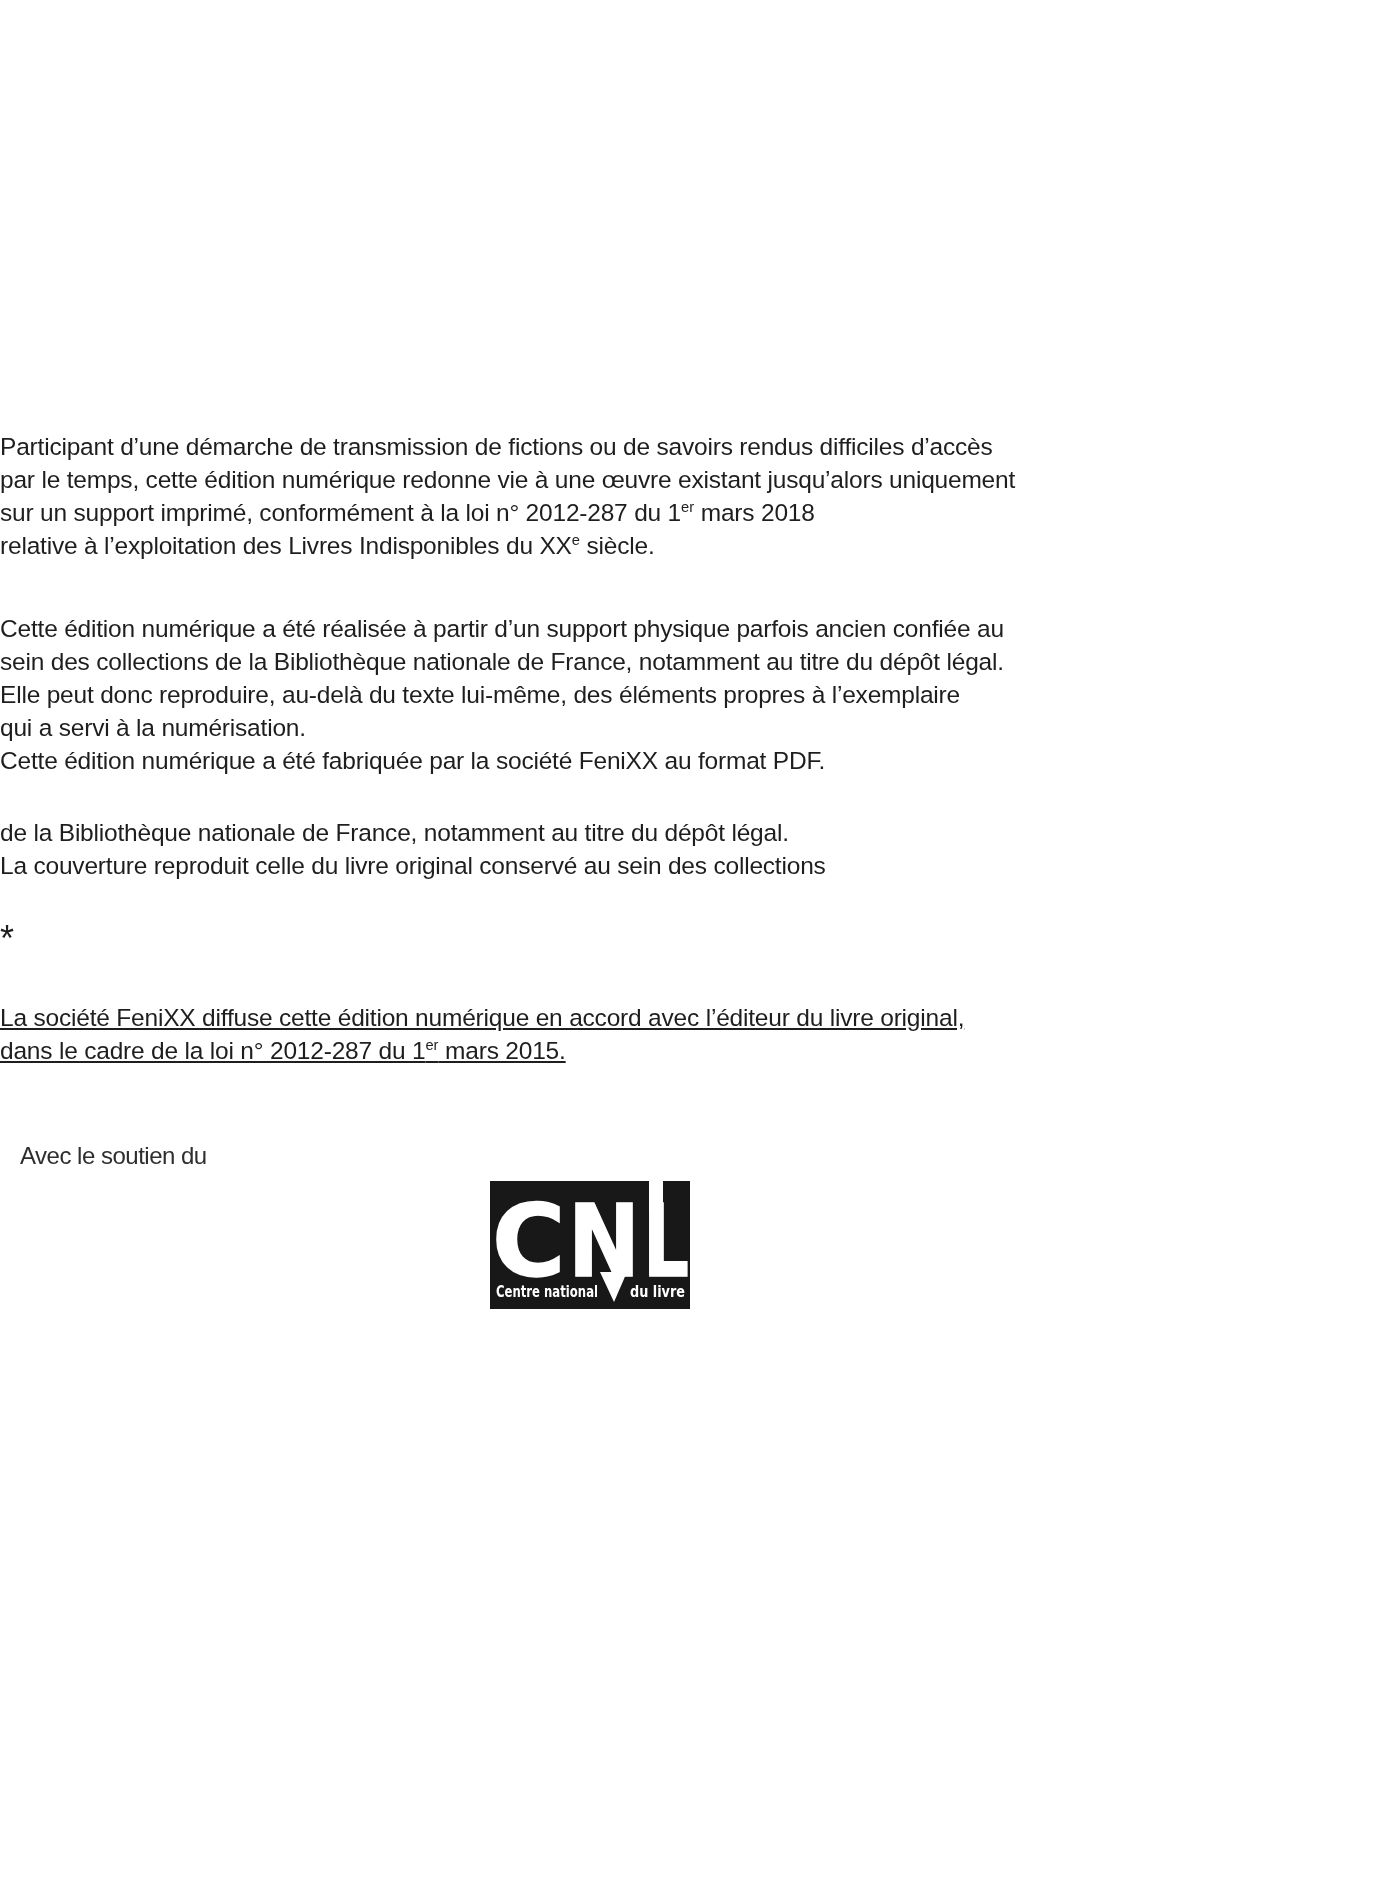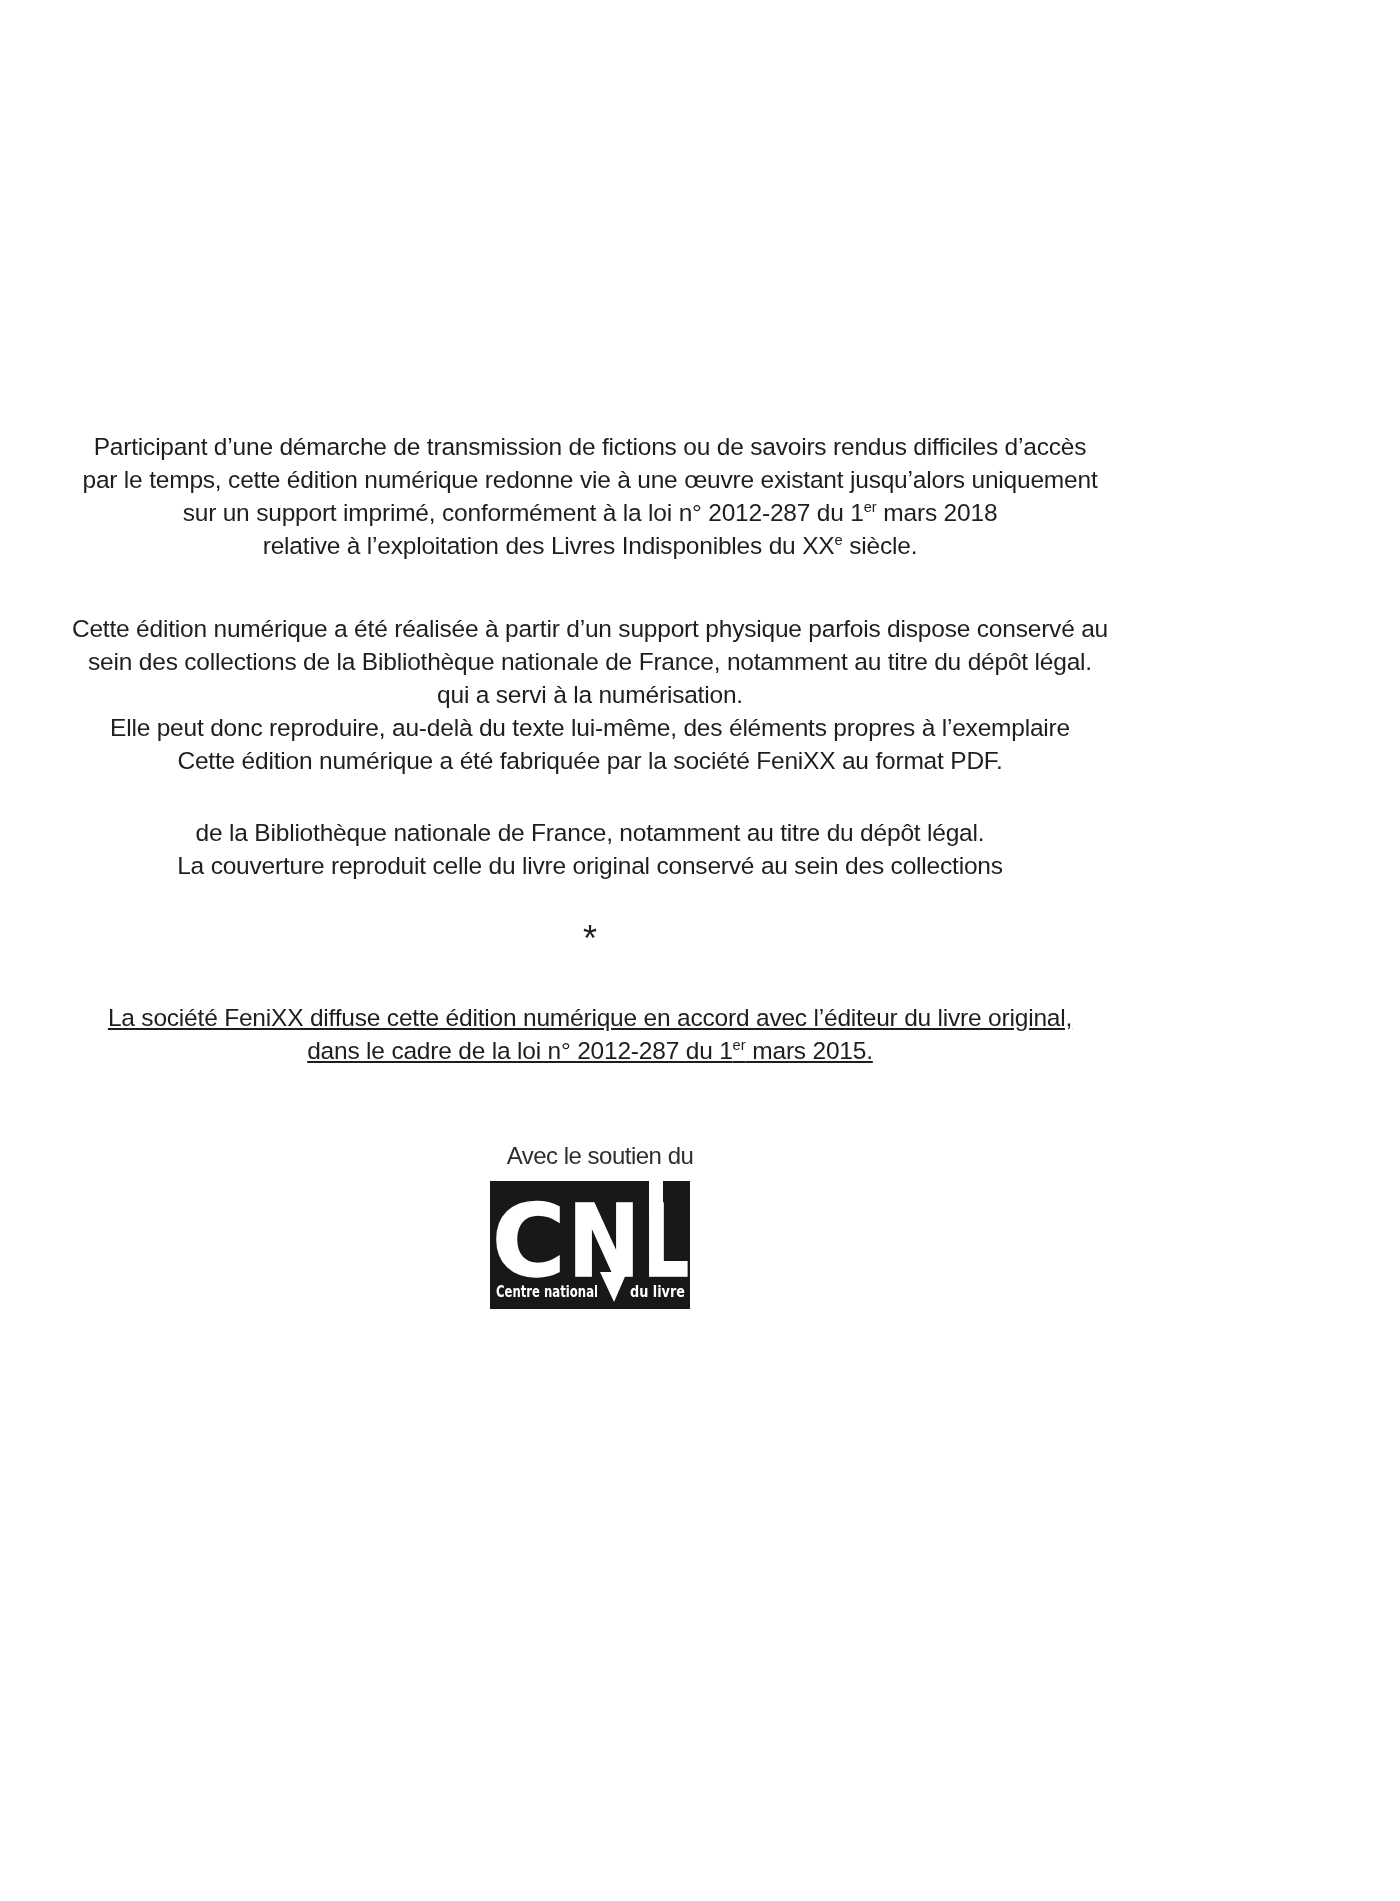--- a/index.html
+++ b/index.html
@@ -12,21 +12,21 @@
     height: 1901px;
     overflow: hidden;
     font-family: "Liberation Sans", "DejaVu Sans", sans-serif;
     color: #1e1e1e;
   }
   .page {
     width: 1180px;
     height: 1901px;
     padding-top: 430px;
     box-sizing: border-box;
-    text-align: center;
+    text-align: left;
   }
   .par { margin: 0; }
   .par .line {
     font-size: 24.5px;
     line-height: 33px;
     letter-spacing: -0.2px;
     white-space: pre-wrap;
   }
   .par-2 { margin-top: 50px; }
   .par-3 { }
@@ -74,24 +74,24 @@
 <main class="page">
 
   <section class="par par-1">
     <div class="line">Participant d’une démarche de transmission de fictions ou de savoirs rendus difficiles d’accès</div>
     <div class="line">par le temps, cette édition numérique redonne vie à une œuvre existant jusqu’alors uniquement</div>
     <div class="line"><span>sur un support imprimé, conformément à la loi n° 2012-287 du 1</span><sup class="ord">er</sup><span> mars 2018</span></div>
     <div class="line"><span>relative à l’exploitation des Livres Indisponibles du XX</span><sup class="ord">e</sup><span> siècle.</span></div>
   </section>
 
   <section class="par par-2">
-    <div class="line">Cette édition numérique a été réalisée à partir d’un support physique parfois dispose conservé au</div>
+    <div class="line">Cette édition numérique a été réalisée à partir d’un support physique parfois ancien confiée au</div>
     <div class="line">sein des collections de la Bibliothèque nationale de France, notamment au titre du dépôt légal.</div>
+    <div class="line">Elle peut donc reproduire, au-delà du texte lui-même, des éléments propres à l’exemplaire</div>
     <div class="line">qui a servi à la numérisation.</div>
-    <div class="line">Elle peut donc reproduire, au-delà du texte lui-même, des éléments propres à l’exemplaire</div>
   </section>
 
   <section class="par par-3">
     <div class="line">Cette édition numérique a été fabriquée par la société FeniXX au format PDF.</div>
   </section>
 
   <section class="par par-4">
     <div class="line">de la Bibliothèque nationale de France, notamment au titre du dépôt légal.</div>
     <div class="line">La couverture reproduit celle du livre original conservé au sein des collections</div>
   </section>

